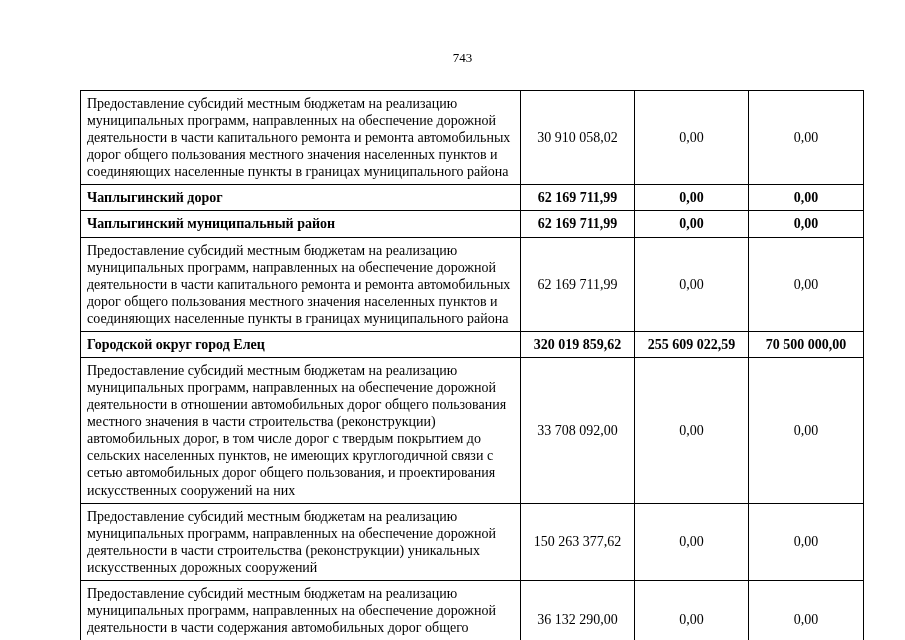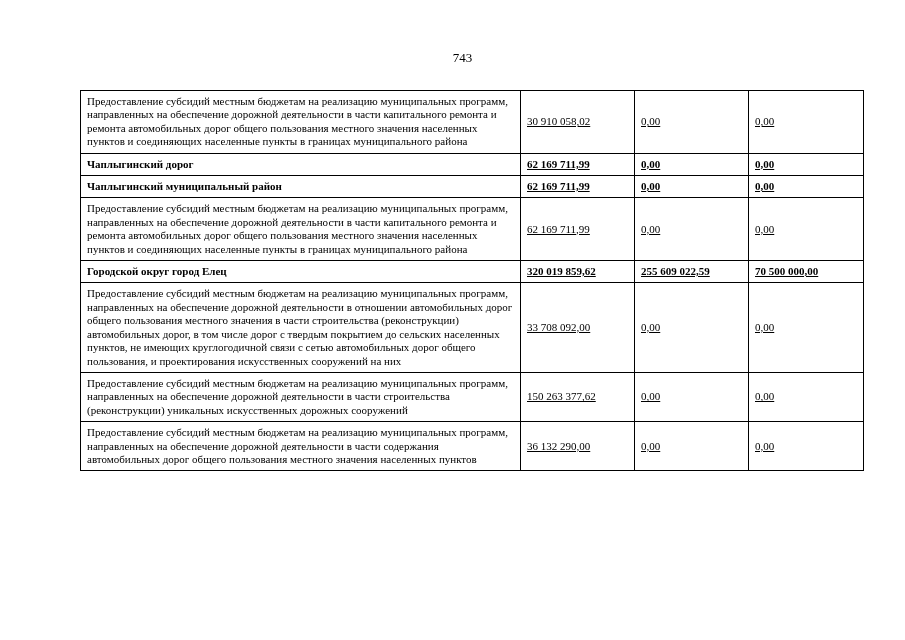--- a/index.html
+++ b/index.html
@@ -18,32 +18,31 @@
     font-size: 13px;
   }
   table.budget {
     border-collapse: collapse;
     table-layout: fixed;
     width: 783px;
     margin: 14px 0 0 60px;
   }
   table.budget td {
     border: 1px solid #000;
-    font-size: 11px;
+    font-size: 14px;
     line-height: 1.22;
     vertical-align: middle;
     padding: 4px 6px;
     margin-top: 36px;
   }
   td.txt { text-align: left; }
   td.num {
-    text-align: left;
+    text-align: center;
     padding-right: 8px;
     white-space: nowrap;
-    text-decoration: underline;
   }
   tr.bold-row td { font-weight: bold; }
   tr.bold-row td.txt { padding-top: 3px; padding-bottom: 3px; }
 </style>
 </head>
 <body>
 
 <div class="page-number">743</div>
 
 <table class="budget">

